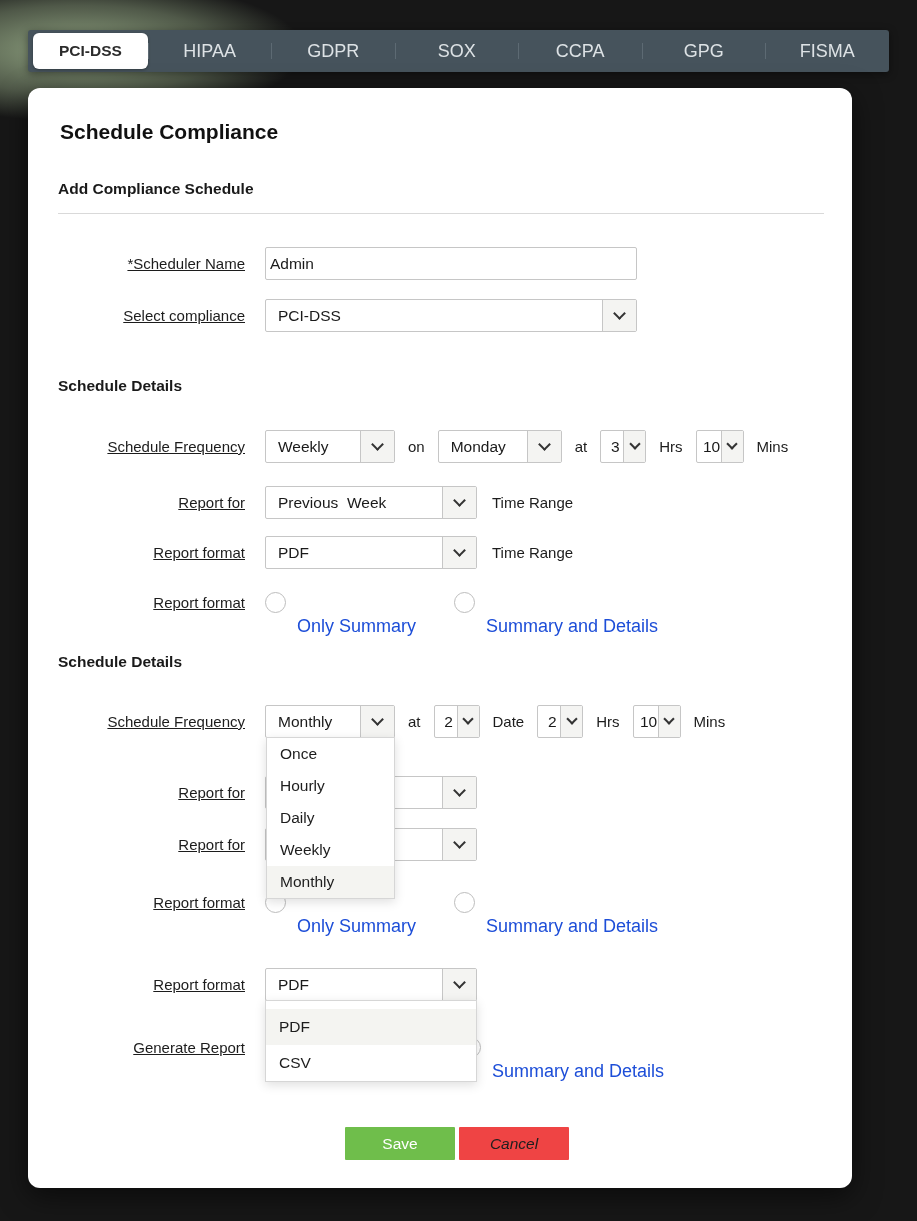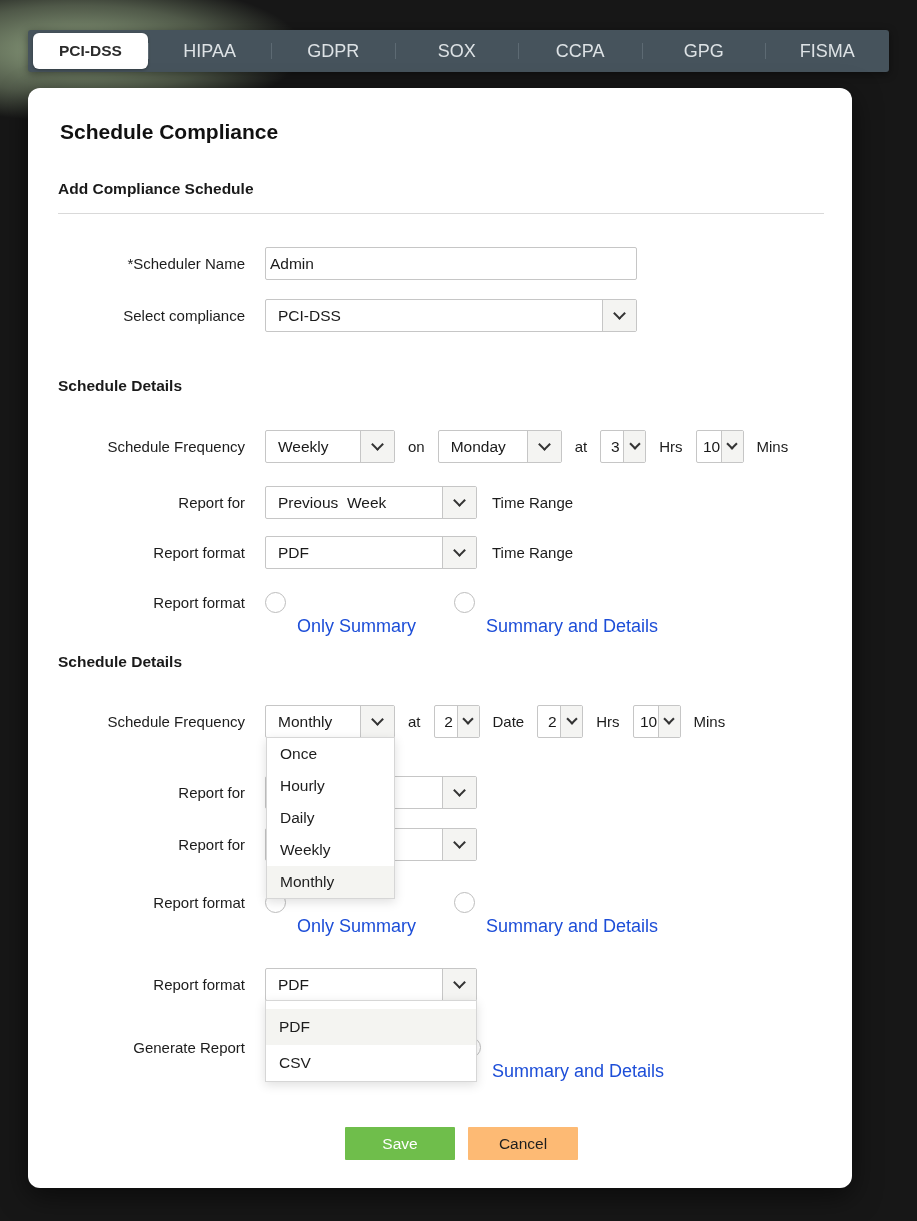--- a/index.html
+++ b/index.html
@@ -25,21 +25,21 @@
   
   .card { position:absolute; left:28px; top:88px; width:824px; height:1100px;
           background:#fff; border-radius:12px; box-shadow:0 8px 28px rgba(0,0,0,.55);
           padding:30px 28px 0 30px; z-index:1; }
   .card h1 { font-size:21px; font-weight:700; color:#111; margin:2px 0 0 2px; line-height:24px; }
   .card h2 { font-size:15.5px; font-weight:700; color:#1a1a1a; margin:36px 0 0 0; line-height:18px; }
   .divider { border:none; border-top:1px solid #d9d9d9; margin-top:15px; }
   .sec-head { font-size:15.5px; font-weight:700; color:#1a1a1a; line-height:18px; }
 
   .row { display:flex; align-items:center; height:33px; }
-  .lbl { width:187px; text-align:right; font-size:15px; color:#1c1c1c; margin-right:20px; flex:none; }
+  .lbl { width:187px; text-align:right; font-size:15px; color:#1c1c1c; margin-right:20px; flex:none;text-decoration:underline; }
   .mid { margin:0 13px; font-size:15px; color:#1c1c1c; flex:none; }
   .suffix { margin-left:15px; font-size:15px; color:#1c1c1c; }
 
   .input { width:372px; height:33px; border:1px solid #c6c6c6; border-radius:2px;
            font-family:"Liberation Sans", sans-serif; font-size:15.5px; color:#1a1a1a; padding-left:4px; }
 
   .select { display:flex; height:33px; border:1px solid #c6c6c6; border-radius:2px;
             background:#fff; position:relative; cursor:pointer; flex:none; }
   .sel-val { flex:1; display:flex; align-items:center; padding-left:12px;
              font-size:15.5px; color:#1a1a1a; white-space:pre; overflow:hidden; }
@@ -63,21 +63,21 @@
   .menu1 { left:0; width:129px; padding-top:0; }
   .menu1 .menu-item { height:32px; line-height:32px; padding-left:13px; font-size:15.5px; color:#1d1d1d; cursor:pointer; }
   .menu2 { left:-1px; right:-1px; padding-top:8px; }
   .menu2 .menu-item { height:36px; line-height:36px; padding-left:13px; font-size:15.5px; color:#1d1d1d; cursor:pointer; }
   .menu-item.hl { background:#f4f4f1; }
 
   .actions { display:flex; margin-top:63px; padding-left:287px; }
   .btn { height:33px; width:110px; border:none; font-family:"Liberation Sans", sans-serif;
          font-size:15.5px; cursor:pointer; border-radius:1px; }
   .btn-save { background:#6fbe4b; color:#ffffff; }
-  .btn-cancel { background:#fdba74; color:#1e1e1e; margin-left:13px; }
+  .btn-cancel { background:#ef4444; color:#1e1e1e; margin-left:4px;font-style:italic; }
 
   .mt33 { margin-top:33px; } .mt19 { margin-top:19px; } .mt45 { margin-top:45px; }
   .mt35 { margin-top:35px; } .mt23 { margin-top:23px; } .mt17 { margin-top:17px; }
   .mt20 { margin-top:20px; } .mt38 { margin-top:38px; } .mt34 { margin-top:34px; }
   .mt28 { margin-top:28px; } .mt53 { margin-top:53px; } .mt30 { margin-top:30px; }
   .h26 { height:26px; }
 </style>
 </head>
 <body>
 

